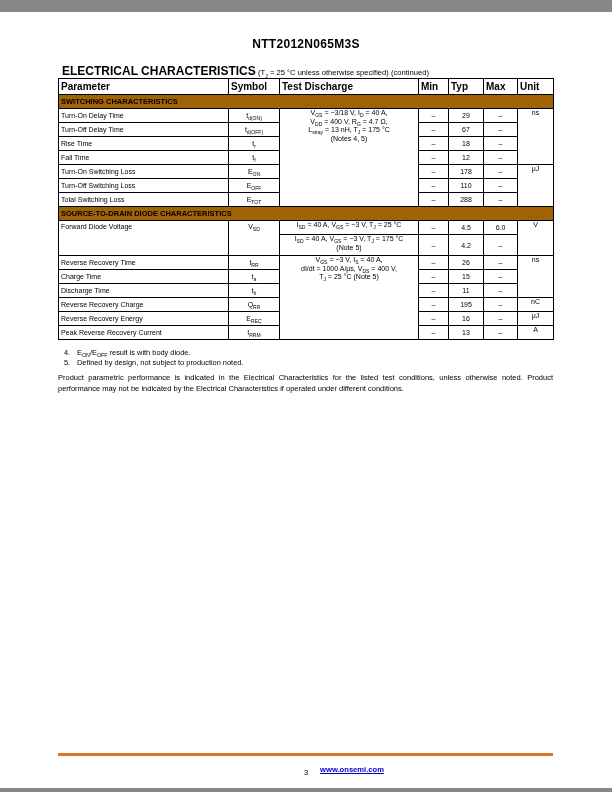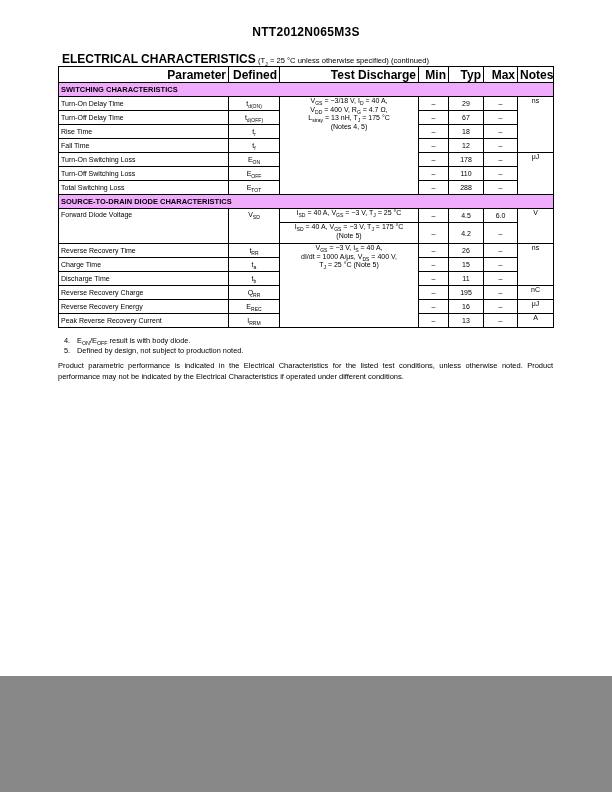--- a/index.html
+++ b/index.html
@@ -1,43 +1,43 @@
 <!DOCTYPE html>
 <html><head>
 <meta charset="utf-8">
 <style>
   html,body { margin:0; padding:0; background:#888; }
   .page {
-    position:relative; width:612px; height:676px; margin:0 auto;
+    position:relative; width:612px; height:776px; margin:12px auto;
     background:#ffffff; font-family:"Liberation Sans", sans-serif; color:#000;
     overflow:hidden;
   }
   .title {
     position:absolute; top:25px; left:0; width:612px; text-align:center;
     font-size:12px; font-weight:bold; letter-spacing:0.3px;
   }
   .heading { position:absolute; left:62px; top:52px; font-size:7.6px; white-space:nowrap; }
   .heading .hb { font-weight:bold; font-size:12px; }
   sub { font-size:0.72em; line-height:0; }
 
   table.spec {
     position:absolute; left:58px; top:66px; width:495px;
     border-collapse:collapse; table-layout:fixed; font-size:7px;
   }
   table.spec td, table.spec th { border:1px solid #000; padding:0 2px; overflow:hidden; }
   table.spec { border:1.5px solid #000; }
-  th.colhead { font-size:12px; font-weight:bold; text-align:right; height:15px; }
+  th.colhead { font-size:10px; font-weight:bold; text-align:left; height:15px; }
   tr.datarow { height:14px; }
   td.param { text-align:left; padding-left:4px; }
   td.sym, td.minc, td.typc, td.maxc, td.unitc { text-align:center; }
   td.cond { text-align:center; vertical-align:top; padding-top:1px; line-height:8.6px; }
   td.unitc { vertical-align:top; padding-top:2px; }
   tr.sectionrow td {
     border-left:none; border-right:none; border-top:1.5px solid #000; border-bottom:1.5px solid #000;
-    font-weight:bold; font-size:7.5px; height:13px; padding-left:2px; background:#f0abfc;
+    font-weight:bold; font-size:7.5px; height:13px; padding-left:2px; background:#a16207;
   }
   tr.thick-bottom td { border-bottom:1.5px solid #000; }
   tr.fd2 { height:21px; }
 
   .notes { position:absolute; left:64px; top:336px; font-size:7.4px; line-height:10px; }
   .note { display:flex; }
   .note-num { width:9px; flex:0 0 auto; }
   .note-text { padding-left:4px; }
 
   .disclaimer {
@@ -67,26 +67,26 @@
         <col style="width:51px">
         <col style="width:139px">
       <col style="width:30px">
         <col style="width:35px">
         <col style="width:34px">
         <col style="width:36px">
     </colgroup>
     <tbody>
         <tr class="thick-bottom">
       <th class="colhead">Parameter</th>
-      <th class="colhead">Defined</th>
+      <th class="colhead">Symbol</th>
       <th class="colhead">Test Discharge</th>
       <th class="colhead">Min</th>
       <th class="colhead">Typ</th>
       <th class="colhead">Max</th>
-      <th class="colhead">Notes</th>
+      <th class="colhead">Unit</th>
     </tr>
 
     <tr class="sectionrow">
       <td colspan="7">SWITCHING CHARACTERISTICS</td>
     </tr>
 
     <tr class="datarow">
       <td class="param">Turn-On Delay Time</td>
       <td class="sym">t<sub>d(ON)</sub></td>
       <td class="cond" rowspan="7">

